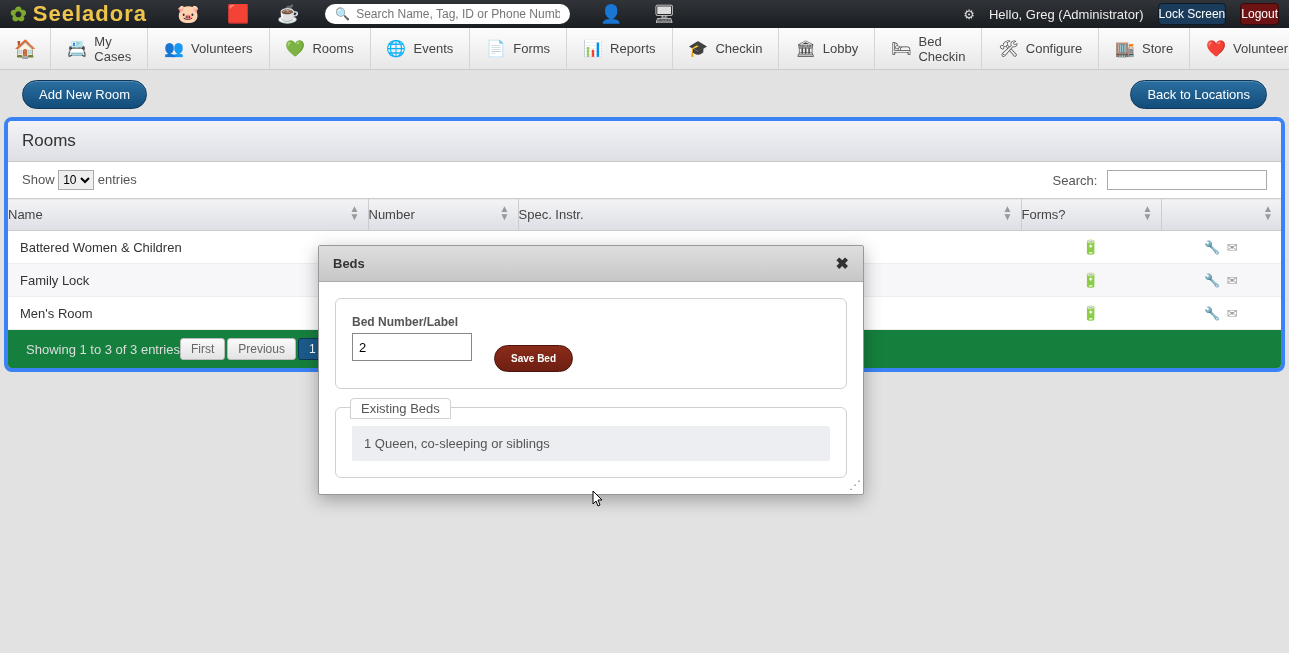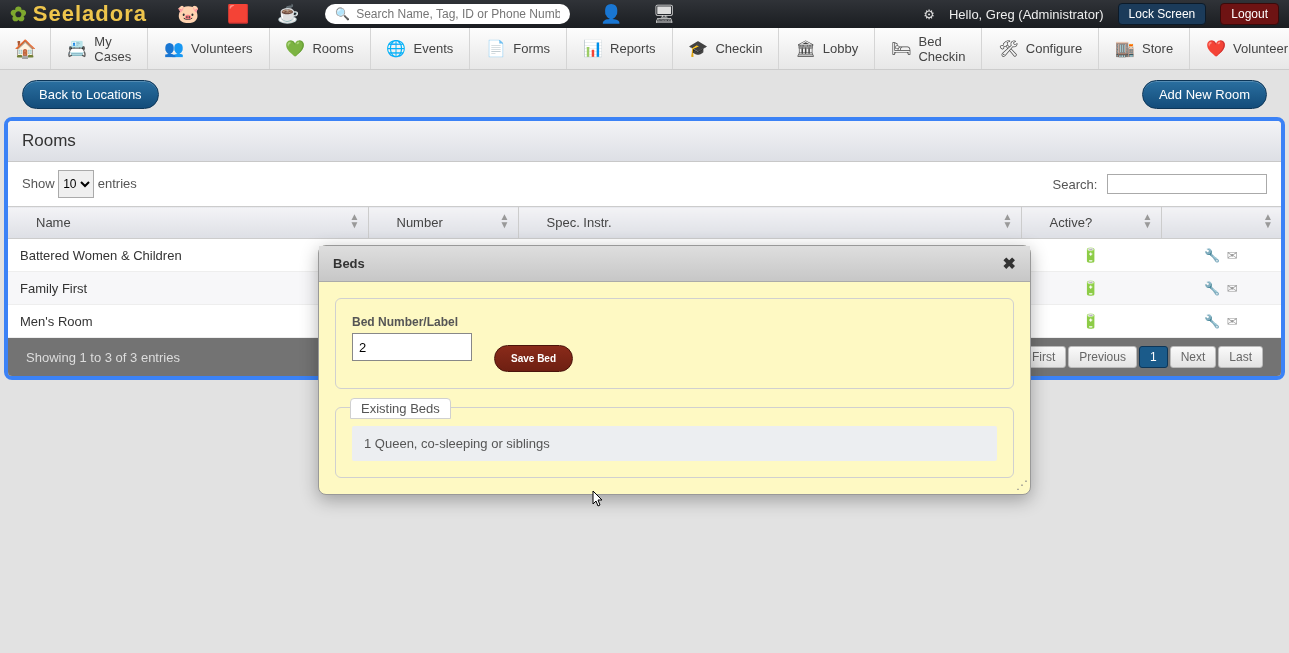--- a/index.html
+++ b/index.html
@@ -54,21 +54,21 @@
   font-size: 12px;
   background: transparent;
 }
 .top-right { margin-left: auto; display: flex; align-items: center; gap: 14px; }
 .greeting { font-size: 13px; color: #eee; }
 .top-btn {
   background: #1b3b5a;
   color: #fff;
   border: 1px solid #0c1a28;
   border-radius: 4px;
-  padding: 3px 10px;
+  padding: 3px 0;
   font-size: 12px;
   cursor: pointer;
 }
 .top-btn.logout { background: #6e1313; border-color: #3a0a0a; }
 .top-figs { display:flex; gap:30px; margin-left:30px; font-size:18px; }
 
 
 .navbar {
   background: linear-gradient(#fdfdfd, #e7e7e7);
   height: 42px;
@@ -130,37 +130,37 @@
   display: flex;
   justify-content: space-between;
   align-items: center;
   padding: 8px 14px;
   font-size: 13px;
   color: #555;
 }
 .table-controls select {
   border: 1px solid #aaa;
   font-size: 12px;
-  height: 28px;
+  height: 20px;
 }
 .table-controls input[type=text] {
   border: 1px solid #aaa;
   height: 20px;
   width: 160px;
   margin-left: 6px;
 }
 table.rooms {
   width: 100%;
   border-collapse: collapse;
   font-size: 13px;
 }
 table.rooms th {
   background: linear-gradient(#f3f3f6, #dddfe5);
   text-align: left;
-  padding: 8px 28px;
+  padding: 8px 0;
   border-top: 1px solid #ccc;
   border-bottom: 1px solid #ccc;
   color: #444;
   font-weight: normal;
   position: relative;
 }
 table.rooms th .sorter {
   position: absolute;
   right: 8px;
   top: 6px;
@@ -178,24 +178,23 @@
 .col-spec { border-left:1px solid #ccc;margin-left:24px; }
 .col-active { width: 140px; text-align:center; border-left:1px solid #ccc; }
 .col-actions { width: 120px; border-left:1px solid #ccc; }
 td.center { text-align: center; }
 .battery { color: #3a9c3a; font-size: 14px; }
 .action-icons { display: inline-flex; gap: 6px; align-items: center; justify-content: center; }
 .wrench { color: #d8a11a; }
 .envlp { color: #999; }
 
 .panel-footer {
-  background: #737373;
+  background: #15803d;
   color: #ddd;
   display: flex;
-  justify-content: space-between;
   align-items: center;
   padding: 8px 18px;
   font-size: 13px;
 }
 .pager { display: flex; gap: 2px; }
 .pager button {
   background: linear-gradient(#fafafa,#e3e3e3);
   border: 1px solid #bbb;
   color: #666;
   font-size: 12px;
@@ -207,24 +206,24 @@
   background: #1b5b8a;
   color: #fff;
   border-color: #0d3658;
 }
 
 
 .dialog {
   position: absolute;
   left: 318px;
   top: 245px;
-  width: 713px;
-  background: #fef9c3;
+  width: 546px;
+  background: #ffffff;
   border: 1px solid #999;
-  border-radius: 8px;
+  border-radius: 2px;
   box-shadow: 0 5px 18px rgba(0,0,0,.3);
 }
 .dialog-titlebar {
   background: linear-gradient(#dedede,#c7c7c7);
   padding: 8px 14px;
   font-weight: bold;
   color: #333;
   display: flex;
   justify-content: space-between;
   align-items: center;
@@ -384,22 +383,22 @@
     <span class="nav-icon">🏬</span>
     <span>Store</span>
   </div>
   <div class="nav-item">
     <span class="nav-icon">❤️</span>
     <span>Volunteer</span>
   </div>
 </div>
 
 <div class="action-row">
+  <button class="pill-btn">Add New Room</button>
   <button class="pill-btn">Back to Locations</button>
-  <button class="pill-btn">Add New Room</button>
 </div>
 
 <div class="panel-wrap">
   <div class="panel">
     <div class="panel-header">Rooms</div>
     <div class="table-controls">
       <div>
         <span>Show</span>
         <select>
           <option>10</option>
@@ -420,21 +419,21 @@
           </th>
           <th class="col-number">
             <span>Number</span>
             <span class="sorter">▲<br>▼</span>
           </th>
           <th class="col-spec">
             <span>Spec. Instr.</span>
             <span class="sorter">▲<br>▼</span>
           </th>
           <th class="col-active">
-            <span>Active?</span>
+            <span>Forms?</span>
             <span class="sorter">▲<br>▼</span>
           </th>
           <th class="col-actions">
             <span class="sorter">▲<br>▼</span>
           </th>
         </tr>
       </thead>
       <tbody>
         <tr>
           <td>Battered Women &amp; Children</td>
@@ -442,21 +441,21 @@
           <td></td>
           <td class="center"><span class="battery">🔋</span></td>
           <td class="center">
             <span class="action-icons">
               <span class="wrench">🔧</span>
               <span class="envlp">✉</span>
             </span>
           </td>
         </tr>
         <tr>
-          <td>Family First</td>
+          <td>Family Lock</td>
           <td></td>
           <td></td>
           <td class="center"><span class="battery">🔋</span></td>
           <td class="center">
             <span class="action-icons">
               <span class="wrench">🔧</span>
               <span class="envlp">✉</span>
             </span>
           </td>
         </tr>

